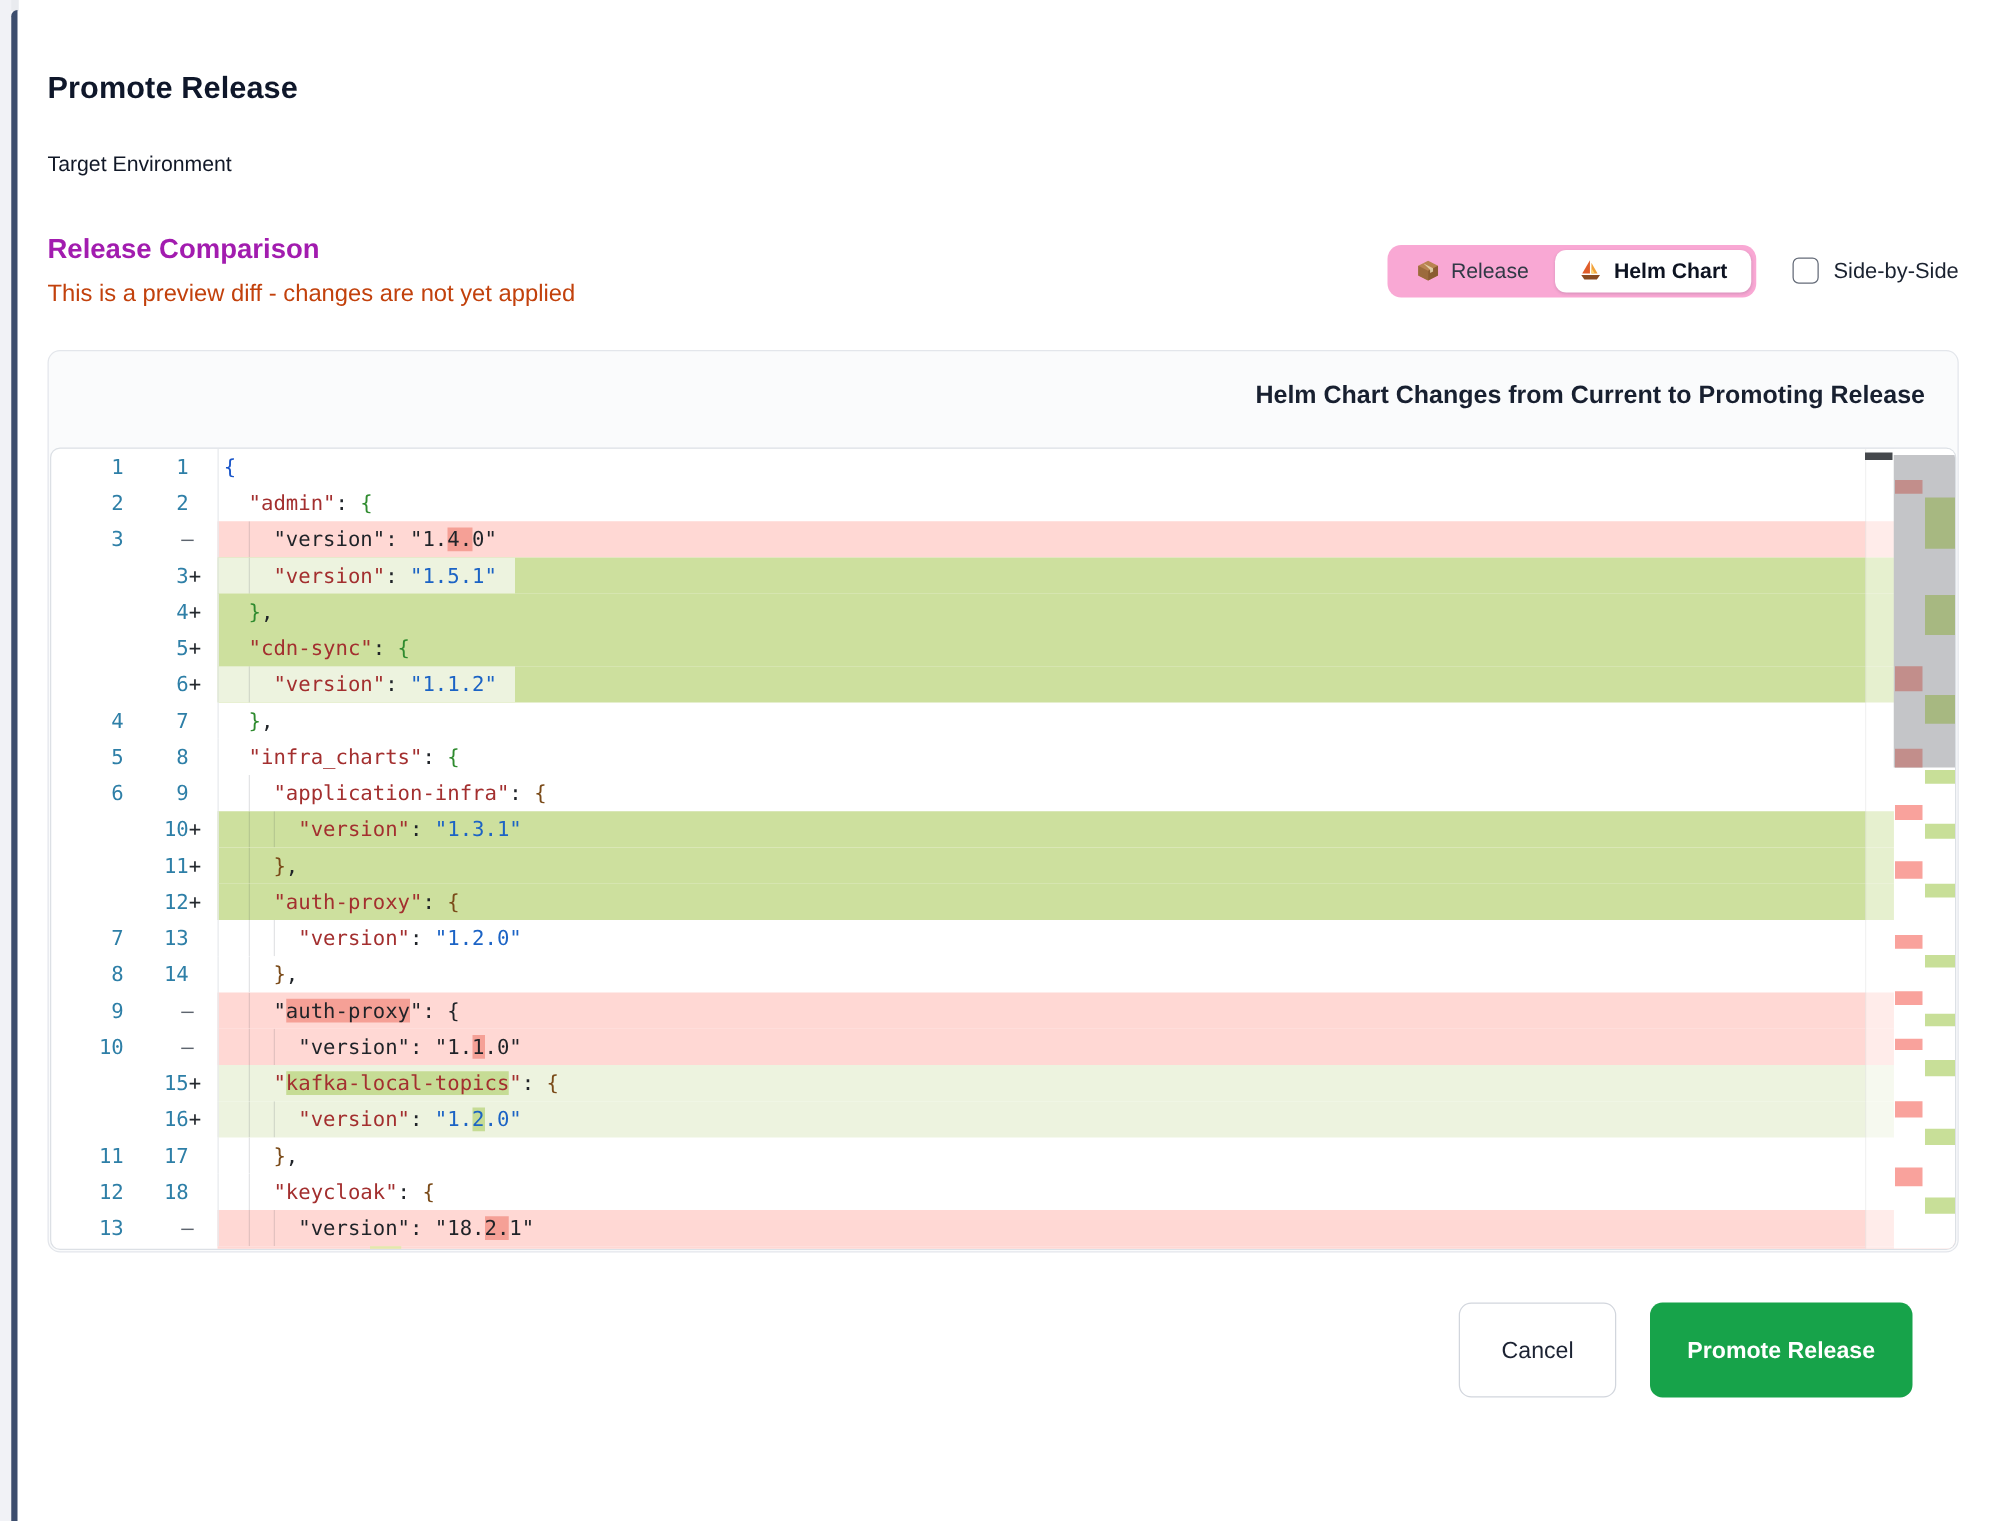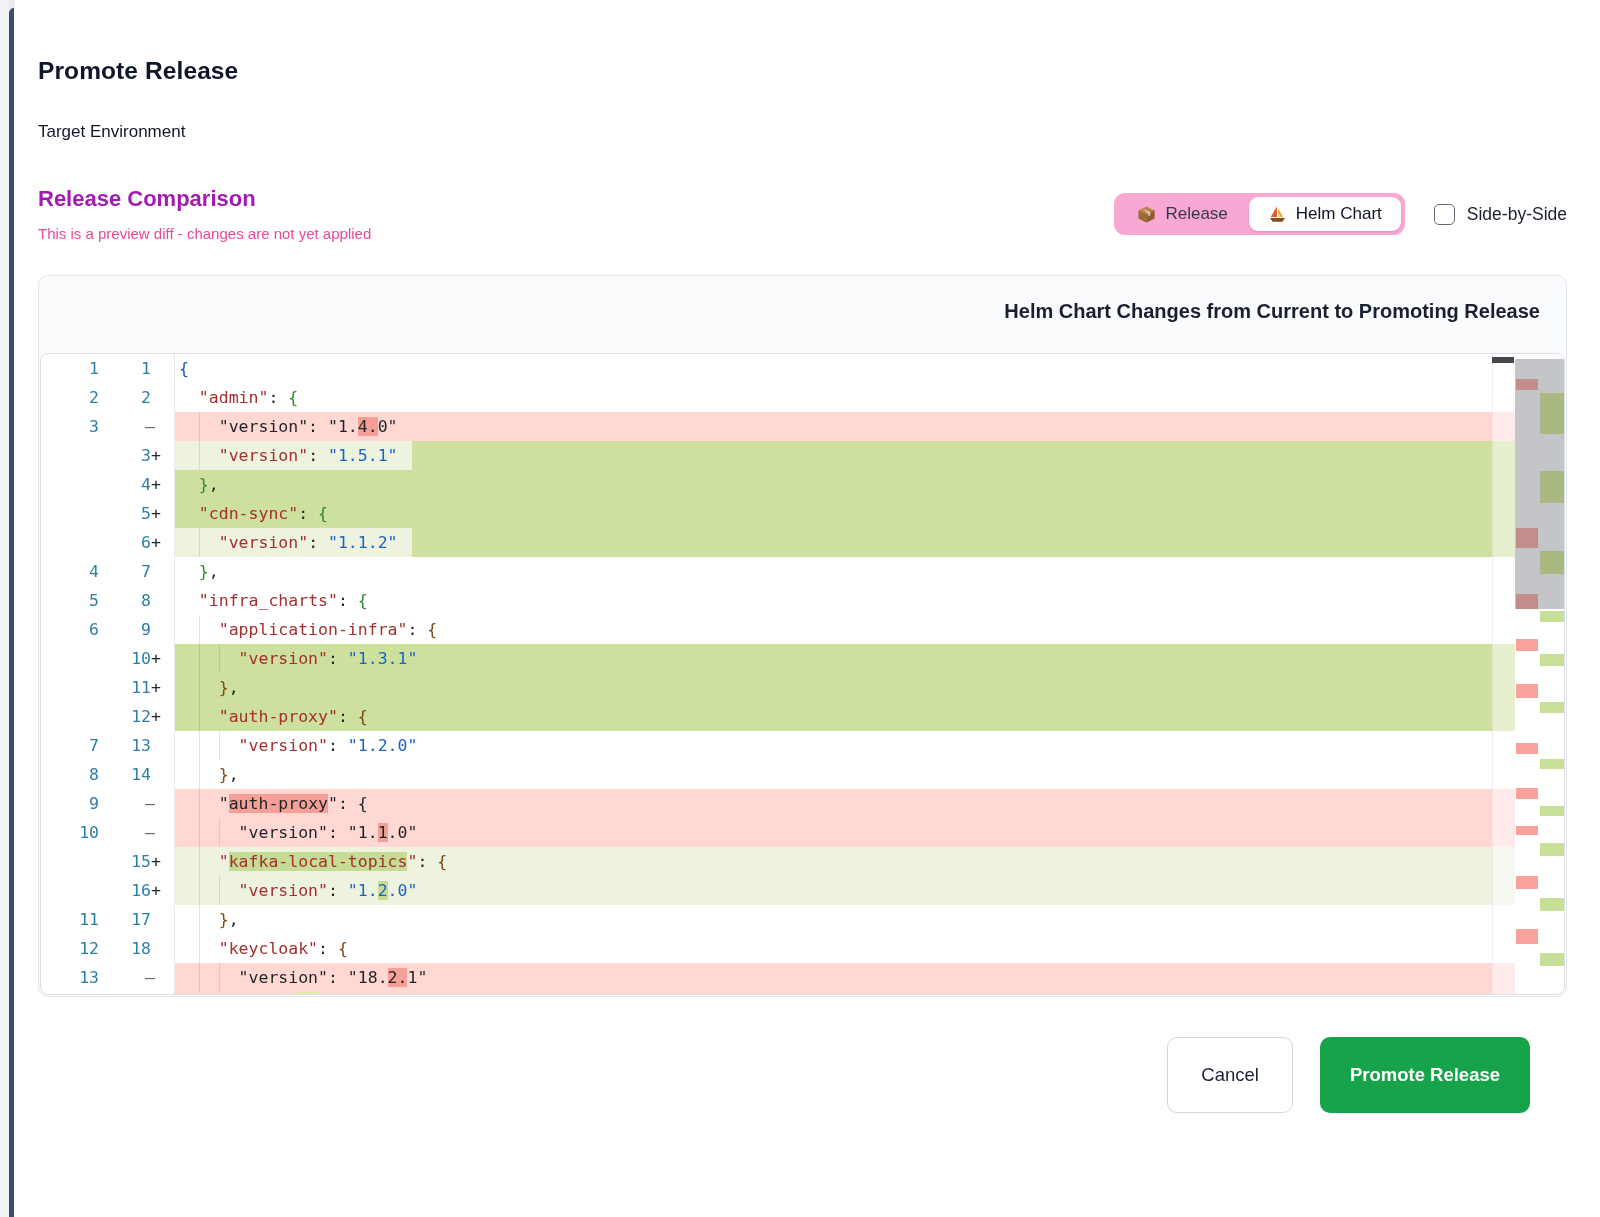--- a/index.html
+++ b/index.html
@@ -17,27 +17,27 @@
 
   .field-label { margin-top:37px; font-size:17px; font-weight:500; color:#111827; }
 
   .select { margin-top:20px; height:58px; border:1.5px solid #3b82f6; border-radius:10px;
     display:flex; align-items:center; justify-content:space-between; padding:0 24px 0 26px;
     font-size:18.5px; color:#0b1220; background:#fff; cursor:pointer; }
 
   
   .comp-row { margin-top:44px; display:flex; align-items:center; justify-content:space-between; }
   .comp-left h2 { font-size:22px; font-weight:700; color:#a21caf; }
-  .comp-sub { margin-top:13px; font-size:15px; color:#ec4899; }
+  .comp-sub { margin-top:13px; font-size:19px; color:#c2410c; }
   .comp-controls { display:flex; align-items:center; gap:29px; }
 
   .seg-group { background:#f9a8d4; border-radius:11px; padding:4px; display:flex; gap:2px; height:42px; }
   .seg { display:flex; align-items:center; gap:9px; padding:0 19px; border-radius:9px; border:none;
     background:transparent; font-family:"Liberation Sans",sans-serif; font-size:17px; color:#313a46; cursor:pointer; }
-  .seg.active { background:#fff; color:#0d1321; font-weight:400; box-shadow:0 1px 2.5px rgba(16,24,40,.14); }
+  .seg.active { background:#fff; color:#0d1321; font-weight:700; box-shadow:0 1px 2.5px rgba(16,24,40,.14); }
   .seg .icon { display:inline-flex; width:19px; height:19px; }
   .seg .icon svg { width:19px; height:19px; }
 
   .sbs { display:flex; align-items:center; gap:12px; font-size:17.5px; color:#1a2230; cursor:pointer; }
   .checkbox { width:21px; height:21px; border:1.5px solid #646b78; border-radius:5px; background:#fff; }
 
   
   .panel { margin-top:33px; border:1px solid #e3e6eb; border-radius:10px; background:#fafbfc; }
   .panel-head { padding:24px 26px 30px 26px; }
   .panel-title { font-size:20px; font-weight:700; color:#182030;text-align:right; }

